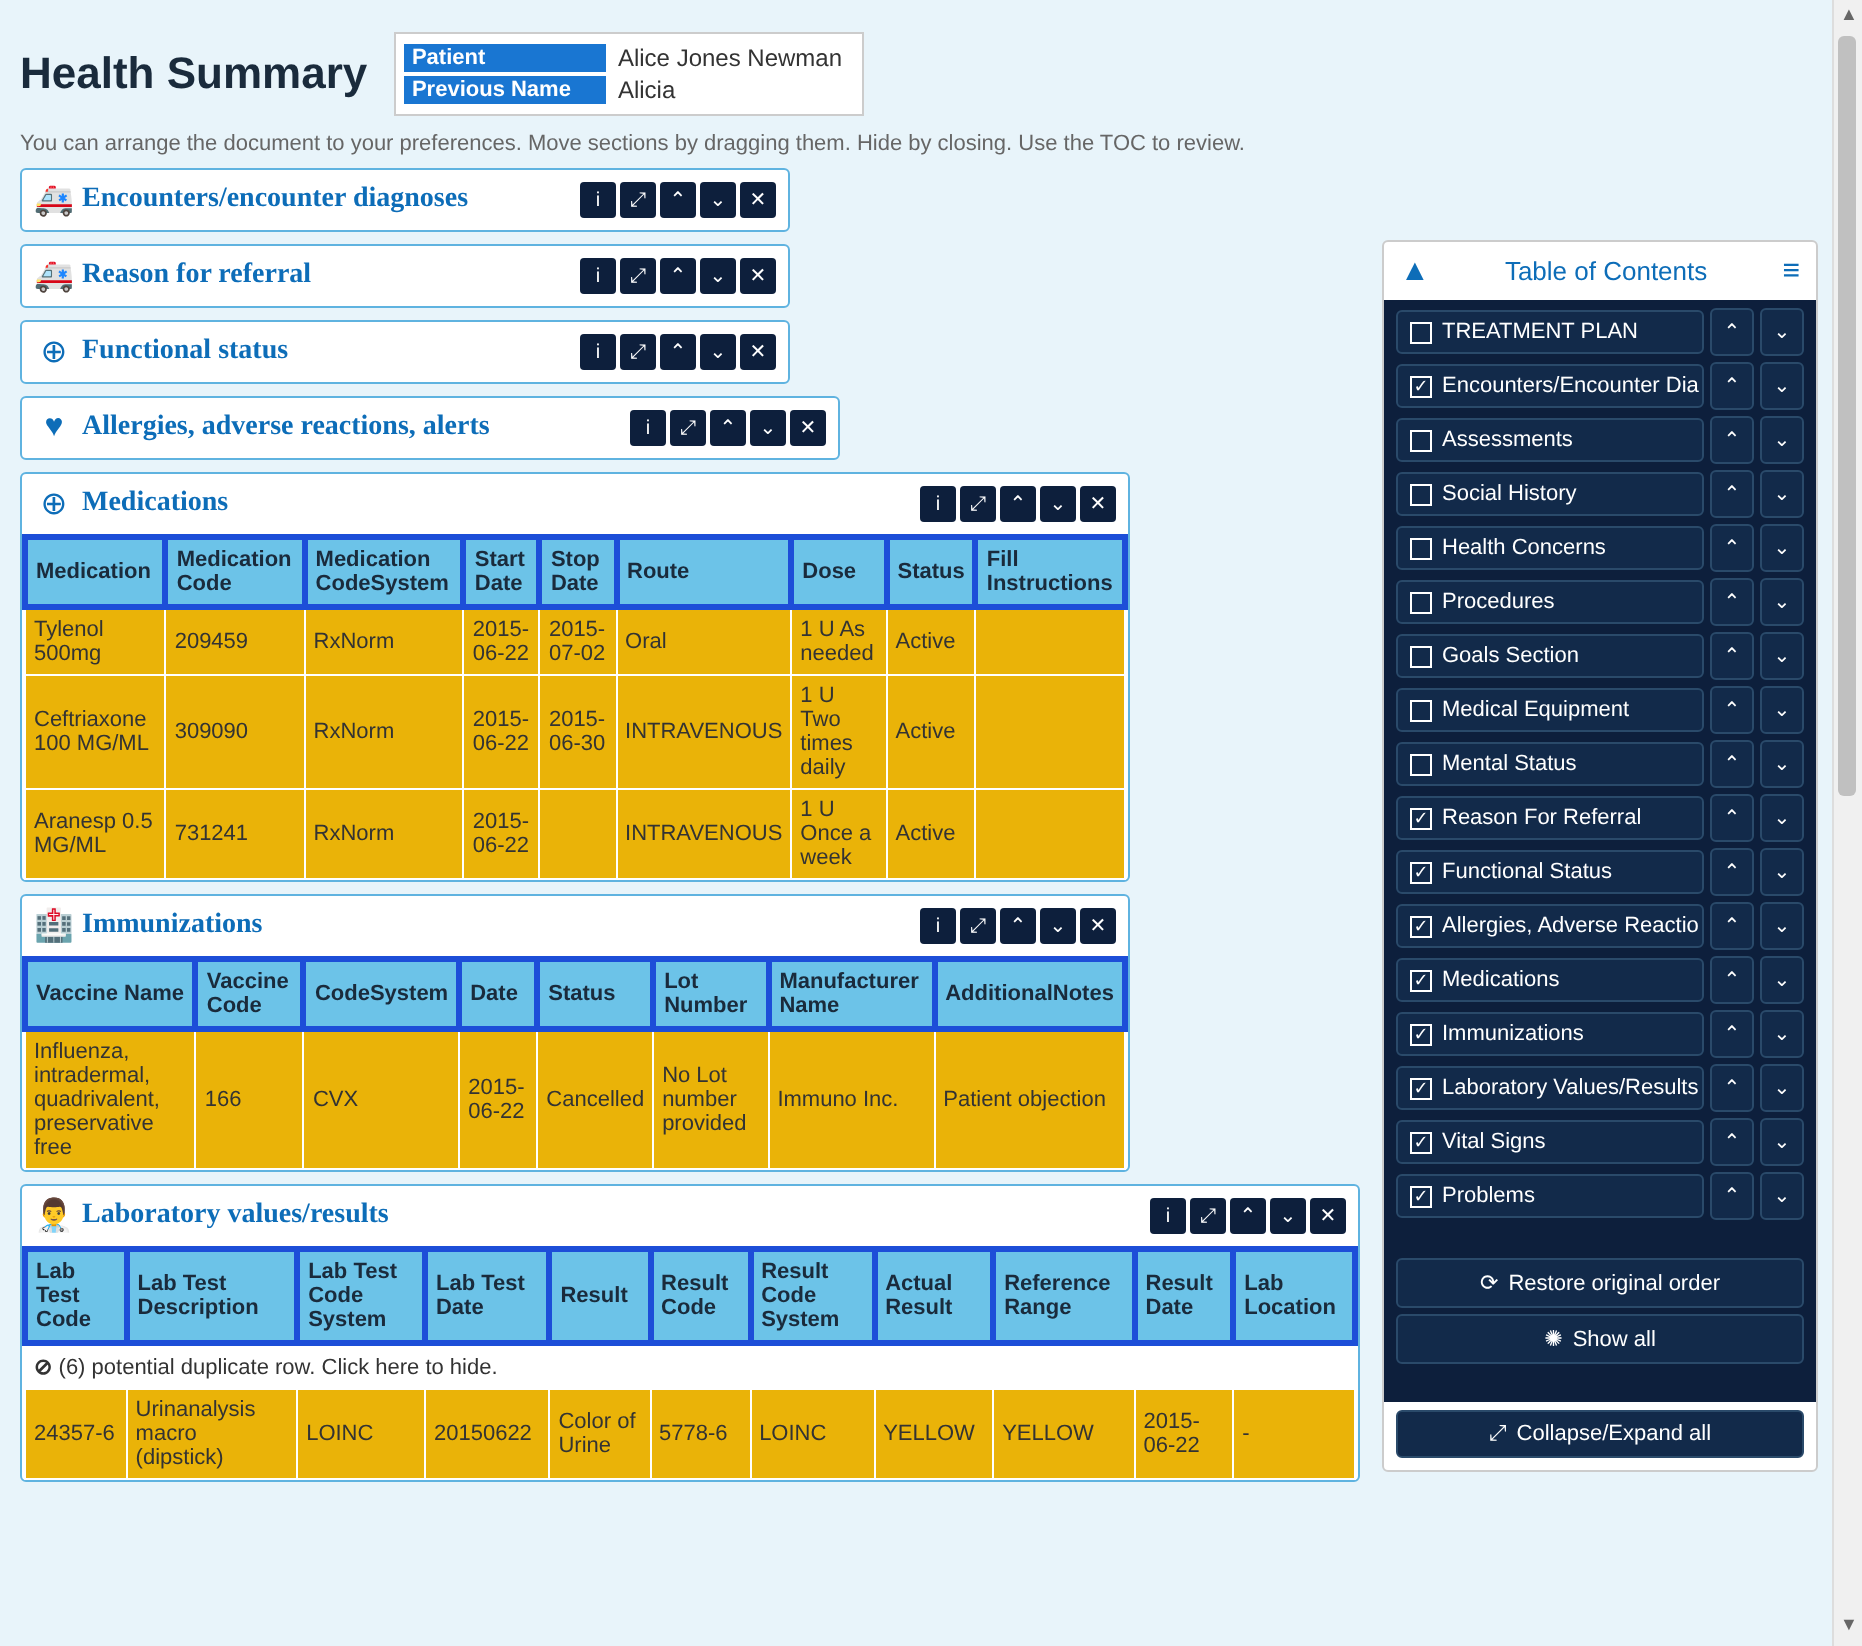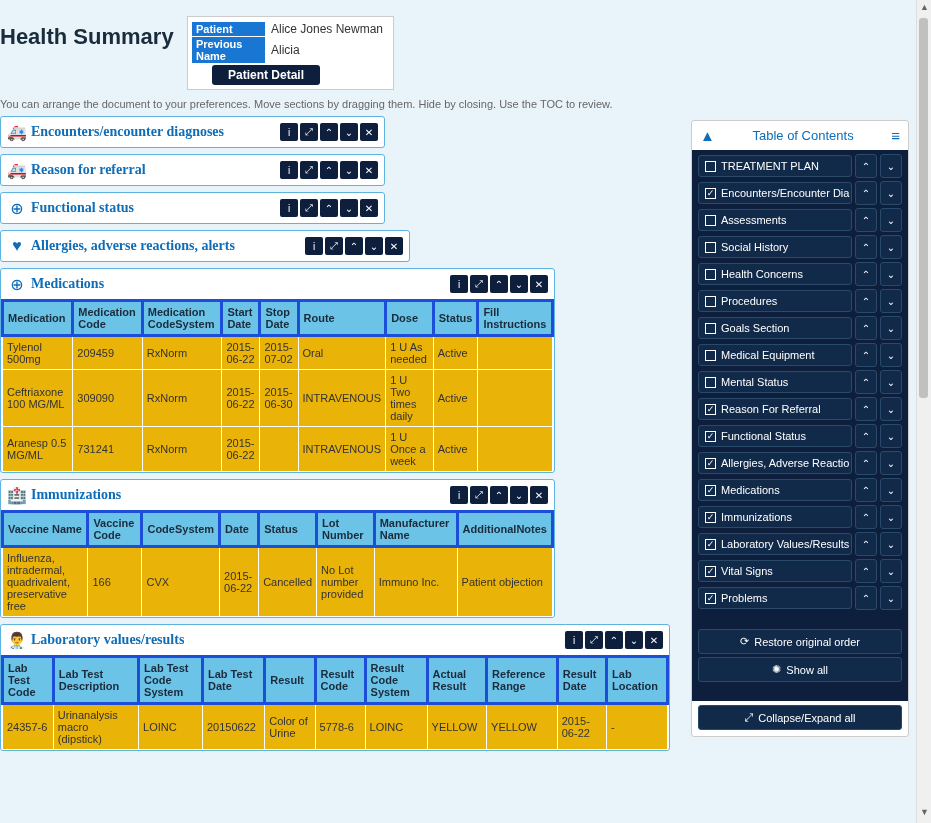--- a/index.html
+++ b/index.html
@@ -1,28 +1,28 @@
 <!DOCTYPE html>
 <html><head>
 <meta charset="utf-8">
 <style>
 * { box-sizing: border-box; margin: 0; padding: 0; }
 body { font-family: Arial, Helvetica, sans-serif; background: #e8f4fa; font-size: 12px; color: #333; width: 931px; height: 823px; overflow: hidden; position: relative; }
 .main-container { display: flex; height: 100%; }
-.content { flex: 1; padding: 8px 0; overflow-y: auto; }
+.content { flex: 1; padding: 8px 10px; overflow-y: auto; }
 .scrollbar { width: 15px; background: #f0f0f0; border-left: 1px solid #ddd; position: relative; }
 .scrollbar-thumb { position: absolute; top: 18px; left: 2px; width: 9px; height: 380px; background: #c0c0c0; border-radius: 3px; }
 .scrollbar-arrow { position: absolute; left: 2px; width: 11px; height: 14px; font-size: 9px; text-align: center; color: #666; }
 .scrollbar-arrow.up { top: 2px; }
 .scrollbar-arrow.down { bottom: 2px; }
 
 h1 { font-size: 22px; font-weight: bold; color: #1a2b3c; display: inline-block; margin-right: 10px; vertical-align: top; padding-top: 16px; }
 .patient-box { display: inline-block; background: #fff; border: 1px solid #ccc; padding: 4px; vertical-align: top; margin-top: 8px; }
 .patient-row { display: flex; align-items: center; }
-.patient-label { background: #1976d2; color: #fff; font-weight: bold; padding: 1px 4px; width: 73px; display: inline-block; font-size: 11px; }
+.patient-label { background: #1976d2; color: #fff; font-weight: bold; padding: 1px 4px; width: 101px; display: inline-block; font-size: 11px; }
 .patient-value { padding: 1px 6px; font-size: 12px; }
 .sex-label { background: #1976d2; color: #fff; font-weight: bold; padding: 1px 4px; margin-left: 12px; font-size: 11px; }
 .patient-detail-btn { background: #0d1f3c; color: #fff; border: none; padding: 3px 16px; border-radius: 3px; font-weight: bold; font-size: 12px; margin-top: 2px; margin-left: 20px; cursor: pointer; }
 
 .hint { font-size: 11px; color: #666; margin: 8px 0 6px; }
 
 .section { background: #fff; border: 1px solid #5fb3e0; border-radius: 3px; margin-bottom: 6px; }
 .section.collapsed { width: 385px; }
 .section.expanded { width: 555px; }
 .section.expanded-wide { width: 670px; }
@@ -58,23 +58,20 @@
 <div>
 <h1>Health Summary</h1>
 <div class="patient-box">
   <div class="patient-row">
     <span class="patient-label">Patient</span>
     <span class="patient-value">Alice Jones Newman</span>
   </div>
   <div class="patient-row">
     <span class="patient-label">Previous Name</span>
     <span class="patient-value">Alicia</span>
-  </div>
-  <div class="patient-row">
-    <button class="patient-detail-btn">Patient Detail</button>
   </div>
 </div>
 </div>
 
 <div class="hint">You can arrange the document to your preferences. Move sections by dragging them. Hide by closing. Use the TOC to review.</div>
 
 <div class="section collapsed">
   <div class="section-header">
     <span class="section-icon">🚑</span>
     <span class="section-title">Encounters/encounter diagnoses</span>
@@ -256,20 +253,23 @@
               <th>Result</th>
               <th>Result Code</th>
               <th>Result Code System</th>
               <th>Actual Result</th>
               <th>Reference Range</th>
               <th>Result Date</th>
               <th>Lab Location</th>
             </tr>
           </thead>
     <tbody id="lab-body">
+            <tr class="warn-row">
+              <td colspan="11"><span class="warn-icon">⊘ </span>(6) potential duplicate row. Click here to hide.</td>
+            </tr>
             <tr>
               <td>24357-6</td>
               <td>Urinanalysis macro (dipstick)</td>
               <td>LOINC</td>
               <td>20150622</td>
               <td>Color of Urine</td>
               <td>5778-6</td>
               <td>LOINC</td>
               <td>YELLOW</td>
               <td>YELLOW</td>

